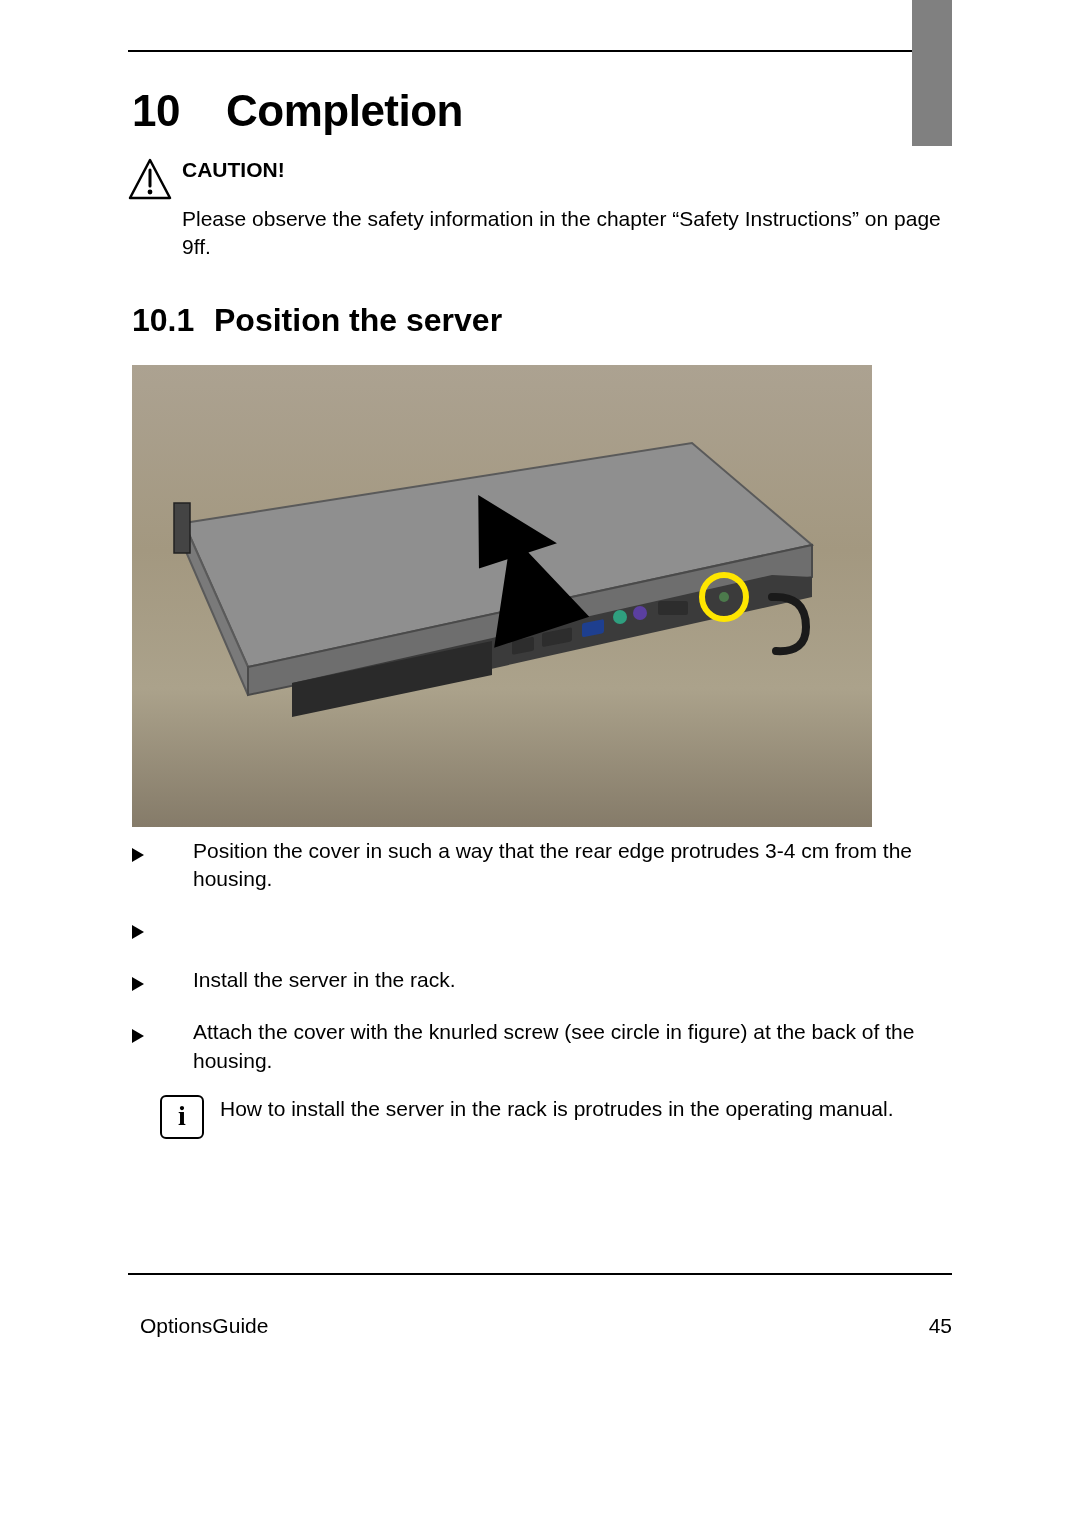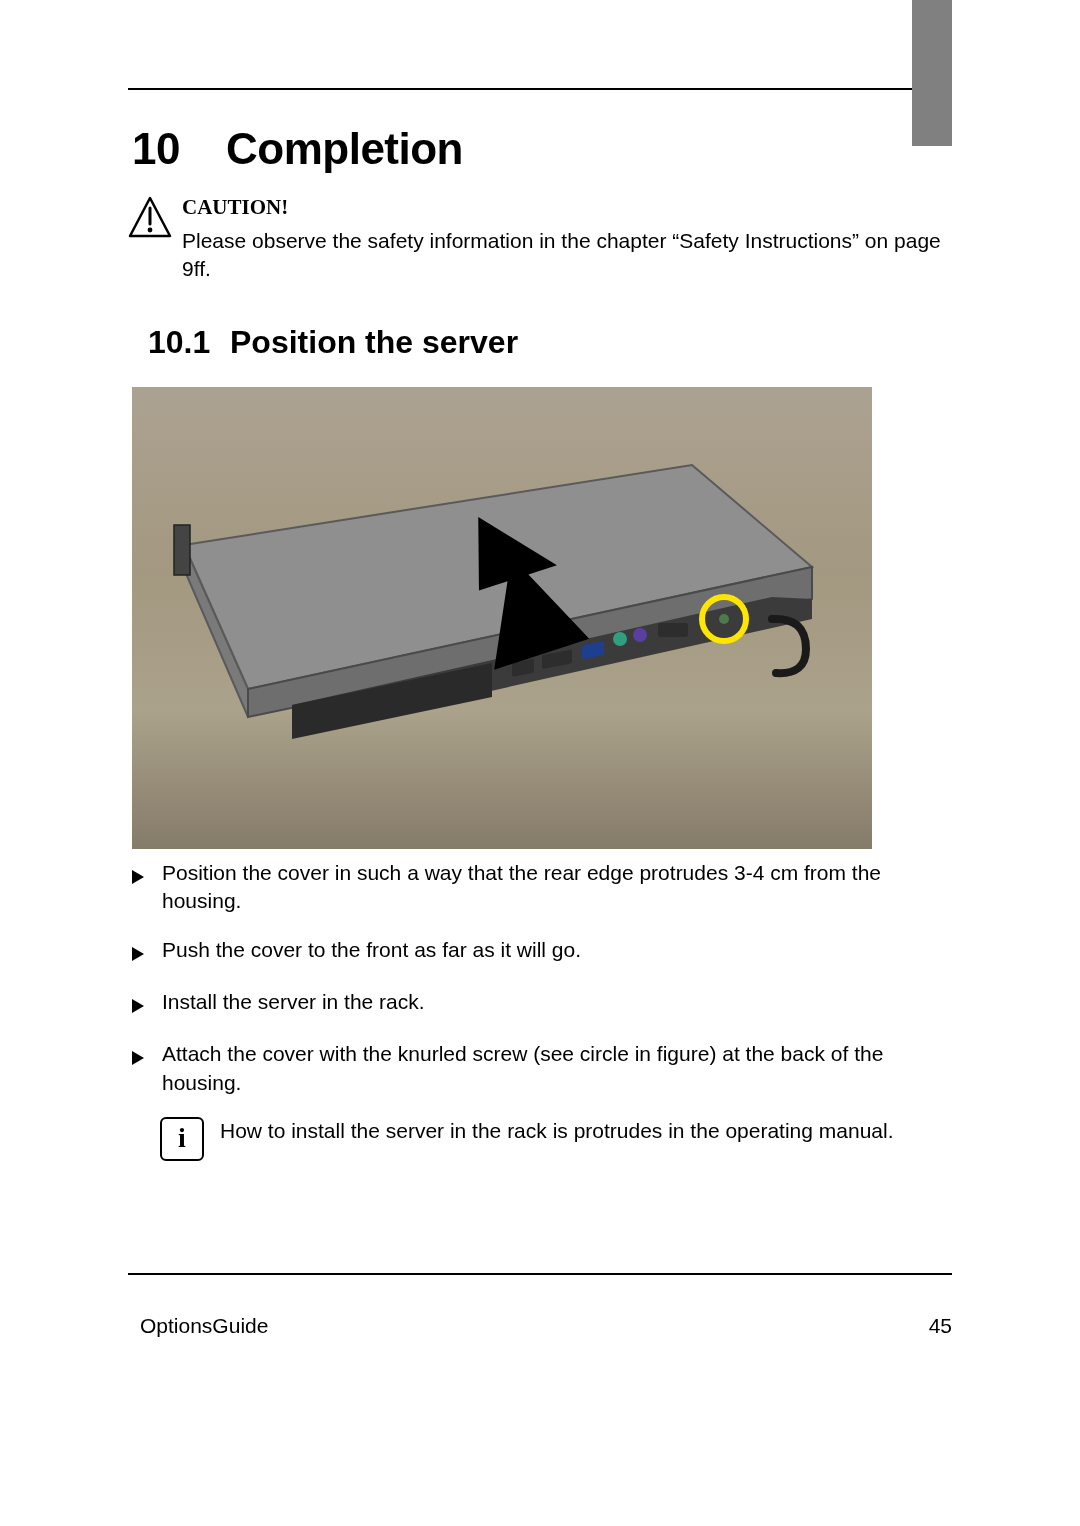--- a/index.html
+++ b/index.html
@@ -7,21 +7,21 @@
     padding: 0;
     background: #ffffff;
     font-family: Arial, Helvetica, sans-serif;
     color: #000;
   }
   .page {
     width: 1080px;
     height: 1353px;
     position: relative;
     box-sizing: border-box;
-    padding: 88px 128px 80px 128px;
+    padding: 50px 128px 80px 128px;
   }
   .thumb-tab {
     position: absolute;
     right: 128px;
     top: 0;
     width: 40px;
     height: 146px;
     background: #808080;
   }
   hr.rule {
@@ -57,32 +57,30 @@
     height: 52px;
     margin-right: 10px;
   }
   .note-body {
     font-size: 21px;
     line-height: 1.3;
   }
   .note-body .caution-label {
     font-weight: 700;
     display: block;
-    margin-bottom: 6px;
-    font-family: Liberation Serif, serif;
+    margin-bottom: 22px;
   }
   .section-title {
     font-size: 32px;
     font-weight: 700;
     margin: 0 0 26px 4px;
   }
   .section-num {
     display: inline-block;
     width: 82px;
-    margin-left: 16px;
   }
   
   .figure {
     width: 740px;
     margin: 0 0 10px 4px;
   }
   .img-box {
     width: 740px;
     height: 462px;
     position: relative;
@@ -114,20 +112,21 @@
     line-height: 1.35;
     margin-bottom: 20px;
   }
   .steps li .bullet {
     width: 30px;
     flex: 0 0 30px;
     padding-top: 4px;
   }
   .steps li .text {
     flex: 1;
+    margin-left: 31px;
   }
   .info-box {
     display: flex;
     align-items: flex-start;
     margin: 6px 0 0 32px;
     font-size: 21px;
     line-height: 1.35;
   }
   .info-icon {
     width: 40px;
@@ -234,21 +233,20 @@
           </svg>
       </span>
       <span class="text">Position the cover in such a way that the rear edge protrudes 3-4 cm from the housing.</span>
     </li>
     <li>
       <span class="bullet">
         <svg width="14" height="14" viewBox="0 0 14 14">
             <polygon points="0,0 12,7 0,14" fill="#000"></polygon>
           </svg>
       </span>
-      <span class="text">Push the cover to the front as far as it will go.</span>
     </li>
     <li>
       <span class="bullet">
         <svg width="14" height="14" viewBox="0 0 14 14">
             <polygon points="0,0 12,7 0,14" fill="#000"></polygon>
           </svg>
       </span>
       <span class="text">Install the server in the rack.</span>
     </li>
     <li>

